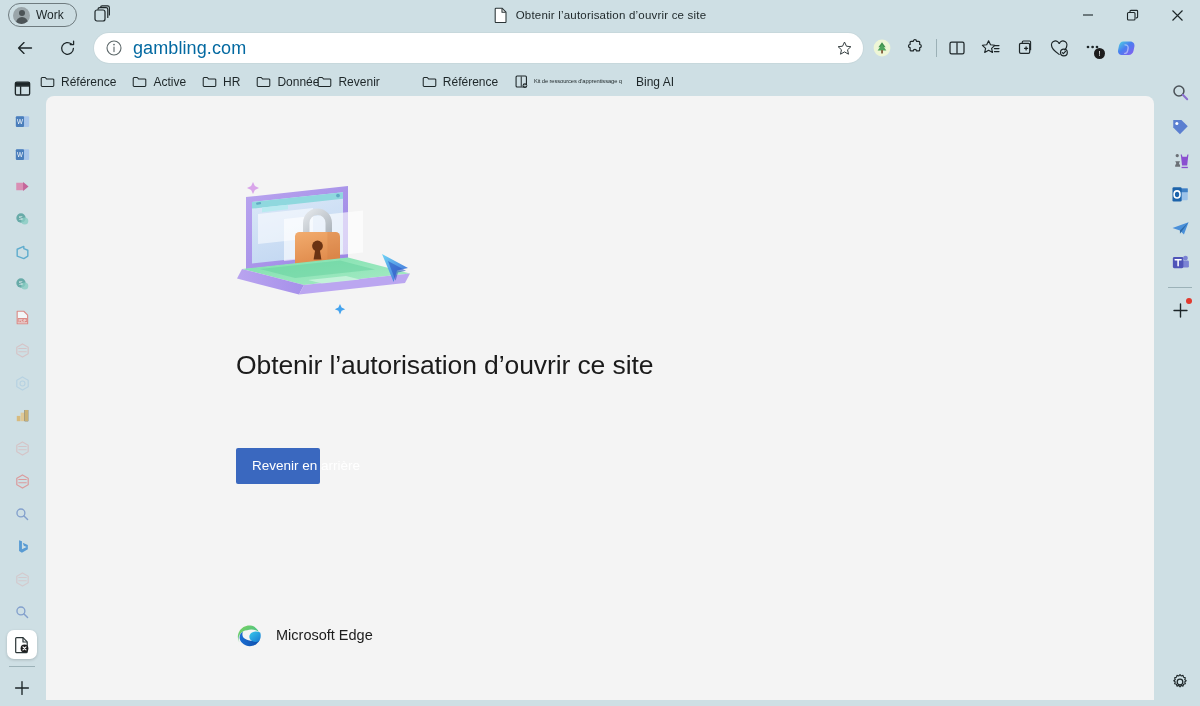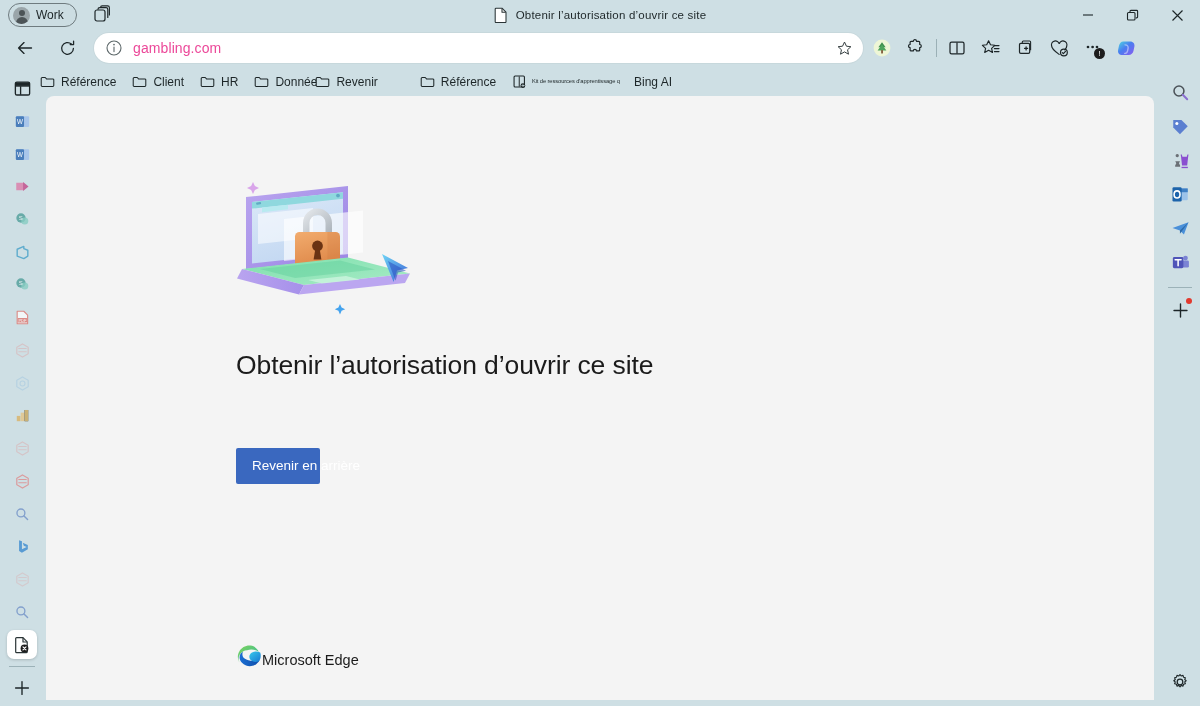--- a/index.html
+++ b/index.html
@@ -63,21 +63,21 @@
     margin-left:8px; border-radius:6px;
   }
   #omnibox {
     flex:0 0 auto; width:769px; height:30px; margin-left:10px;
     background:#ffffff; border-radius:16px;
     display:flex; align-items:center; padding:0 6px 0 10px;
     box-shadow:0 0 0 1px rgba(0,0,0,.03);
   }
   #omnibox .info { width:20px; height:20px; flex:0 0 auto; }
   #omnibox .url {
-    flex:1; font-size:14px; color:#ec4899; margin-left:9px;
+    flex:1; font-size:18px; color:#0369a1; margin-left:9px;
     letter-spacing:.1px;
   }
   #omnibox .fav { width:26px; height:26px; display:flex; align-items:center; justify-content:center;}
 
   #tbicons { display:flex; align-items:center; margin-left:2px; }
   .tbi { width:34px; height:32px; display:flex; align-items:center; justify-content:center; position:relative;}
   .tbsep { width:1px; height:18px; background:#9bb0b6; margin:0 3px; }
 
   
   #bookmarks {
@@ -136,22 +136,22 @@
     position:absolute; left:190px; top:352px;
     width:84px; height:36px;
     background:#3a68bf; border:none; border-radius:2px;
     color:#ffffff; font-size:13.5px; font-family:"Liberation Sans", sans-serif;
     text-align:left; padding-left:16px; white-space:nowrap;
     overflow:visible; line-height:36px;text-decoration:underline;
   }
   #back-button .btxt { position:absolute; left:16px; top:0; }
 
   #footer-brand {
-    position:absolute; left:190px; top:546px;
-    display:flex; align-items:flex-end; 
+    position:absolute; left:190px; top:526px;
+    display:flex; align-items:center; gap:14px;
   }
   #footer-brand .bname { font-size:14.5px; color:#1b1b1b; }
 
   .reddot {
     position:absolute; width:6px; height:6px; border-radius:50%;
     background:#e23a2e; right:4px; top:4px;
   }
   .badge-dark {
     position:absolute; right:5px; bottom:5px; width:11px; height:11px;
     border-radius:50%; background:#1d1d1d; color:#fff;
@@ -322,21 +322,21 @@
                a1 1 0 0 1 -1 -1 z" fill="none" stroke="#1d2628" stroke-width="1.1" stroke-linejoin="round"></path>
     </svg>
     <span class="lbl">Référence</span>
   </div>
 
   <div class="bm">
     <svg width="15" height="14" viewBox="0 0 16 14">
       <path d="M1.3 3.2 a1 1 0 0 1 1 -1 h3.3 l1.3 1.5 h6.8 a1 1 0 0 1 1 1 v6.1 a1 1 0 0 1 -1 1 H2.3
                a1 1 0 0 1 -1 -1 z" fill="none" stroke="#1d2628" stroke-width="1.1" stroke-linejoin="round"></path>
     </svg>
-    <span class="lbl">Client</span>
+    <span class="lbl">Active</span>
   </div>
 
   <div class="bm">
     <svg width="15" height="14" viewBox="0 0 16 14">
       <path d="M1.3 3.2 a1 1 0 0 1 1 -1 h3.3 l1.3 1.5 h6.8 a1 1 0 0 1 1 1 v6.1 a1 1 0 0 1 -1 1 H2.3
                a1 1 0 0 1 -1 -1 z" fill="none" stroke="#1d2628" stroke-width="1.1" stroke-linejoin="round"></path>
     </svg>
     <span class="lbl">HR</span>
   </div>
 

